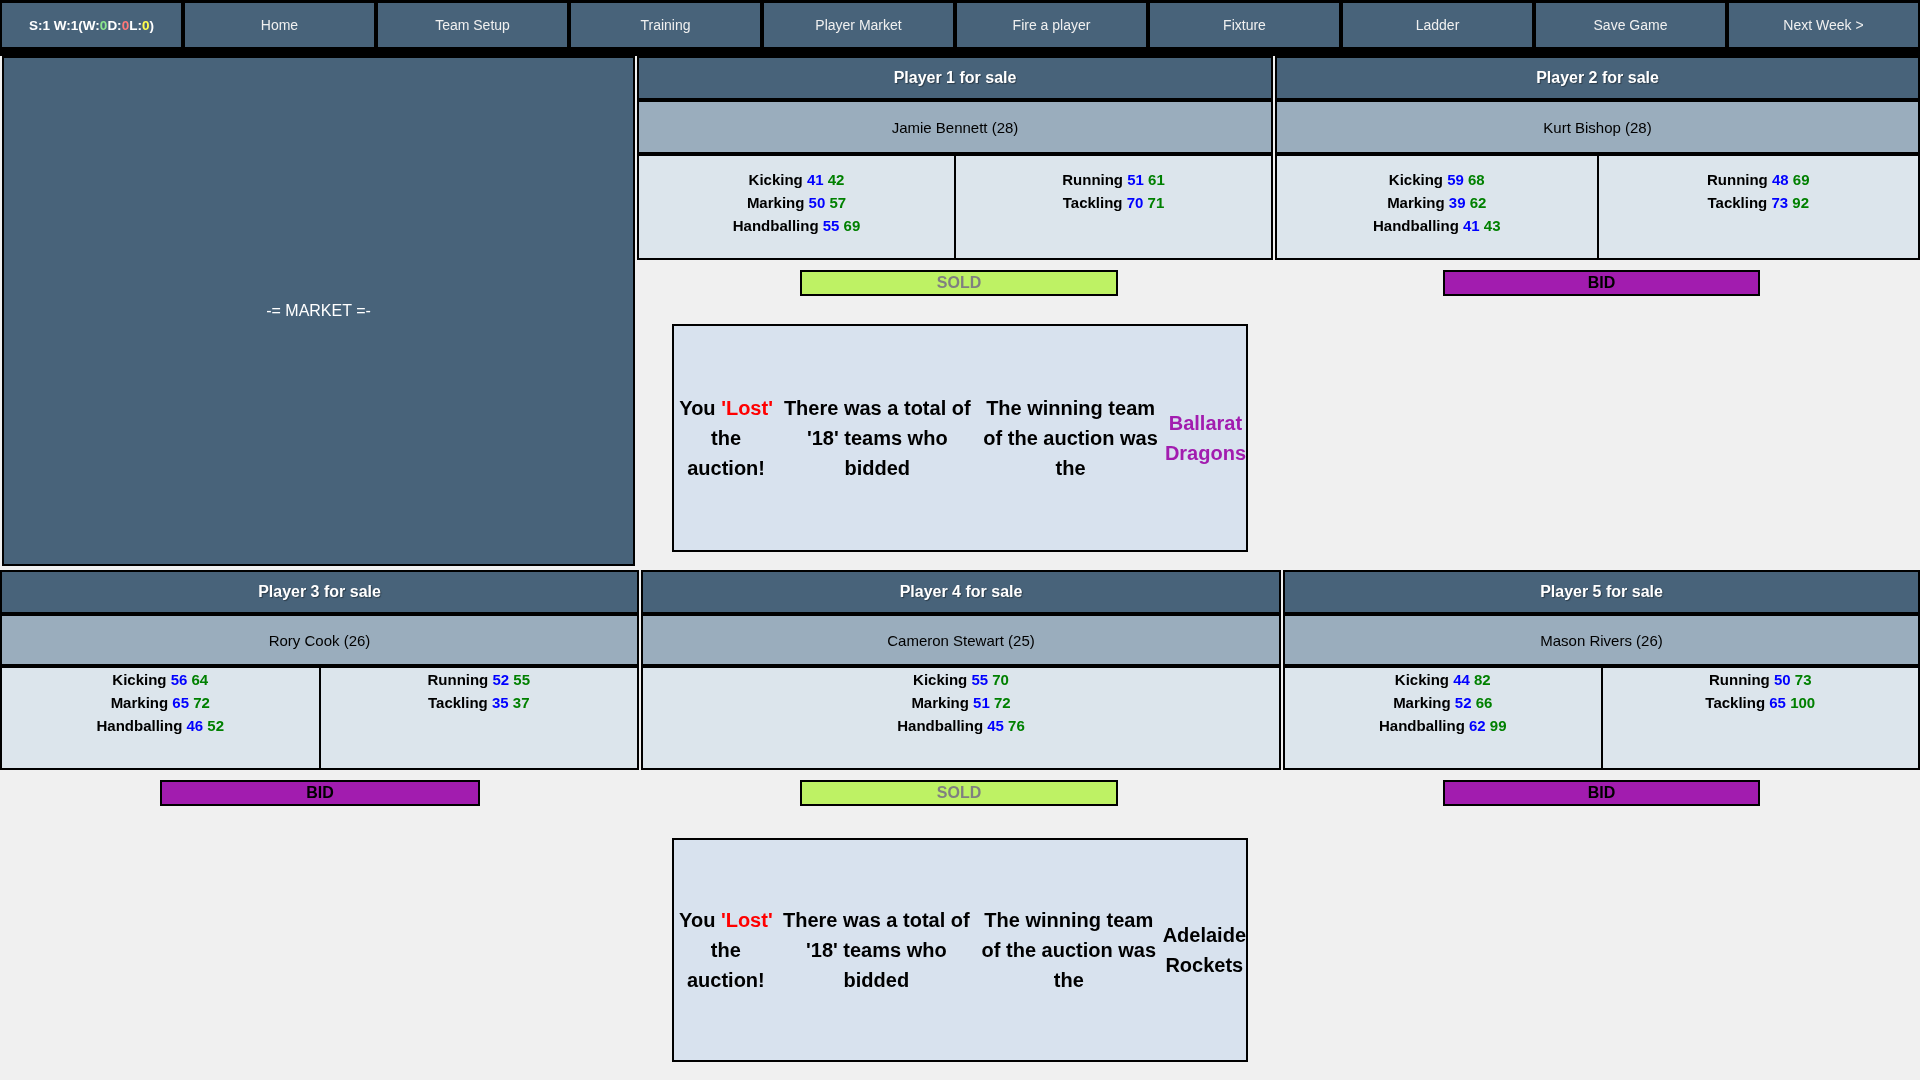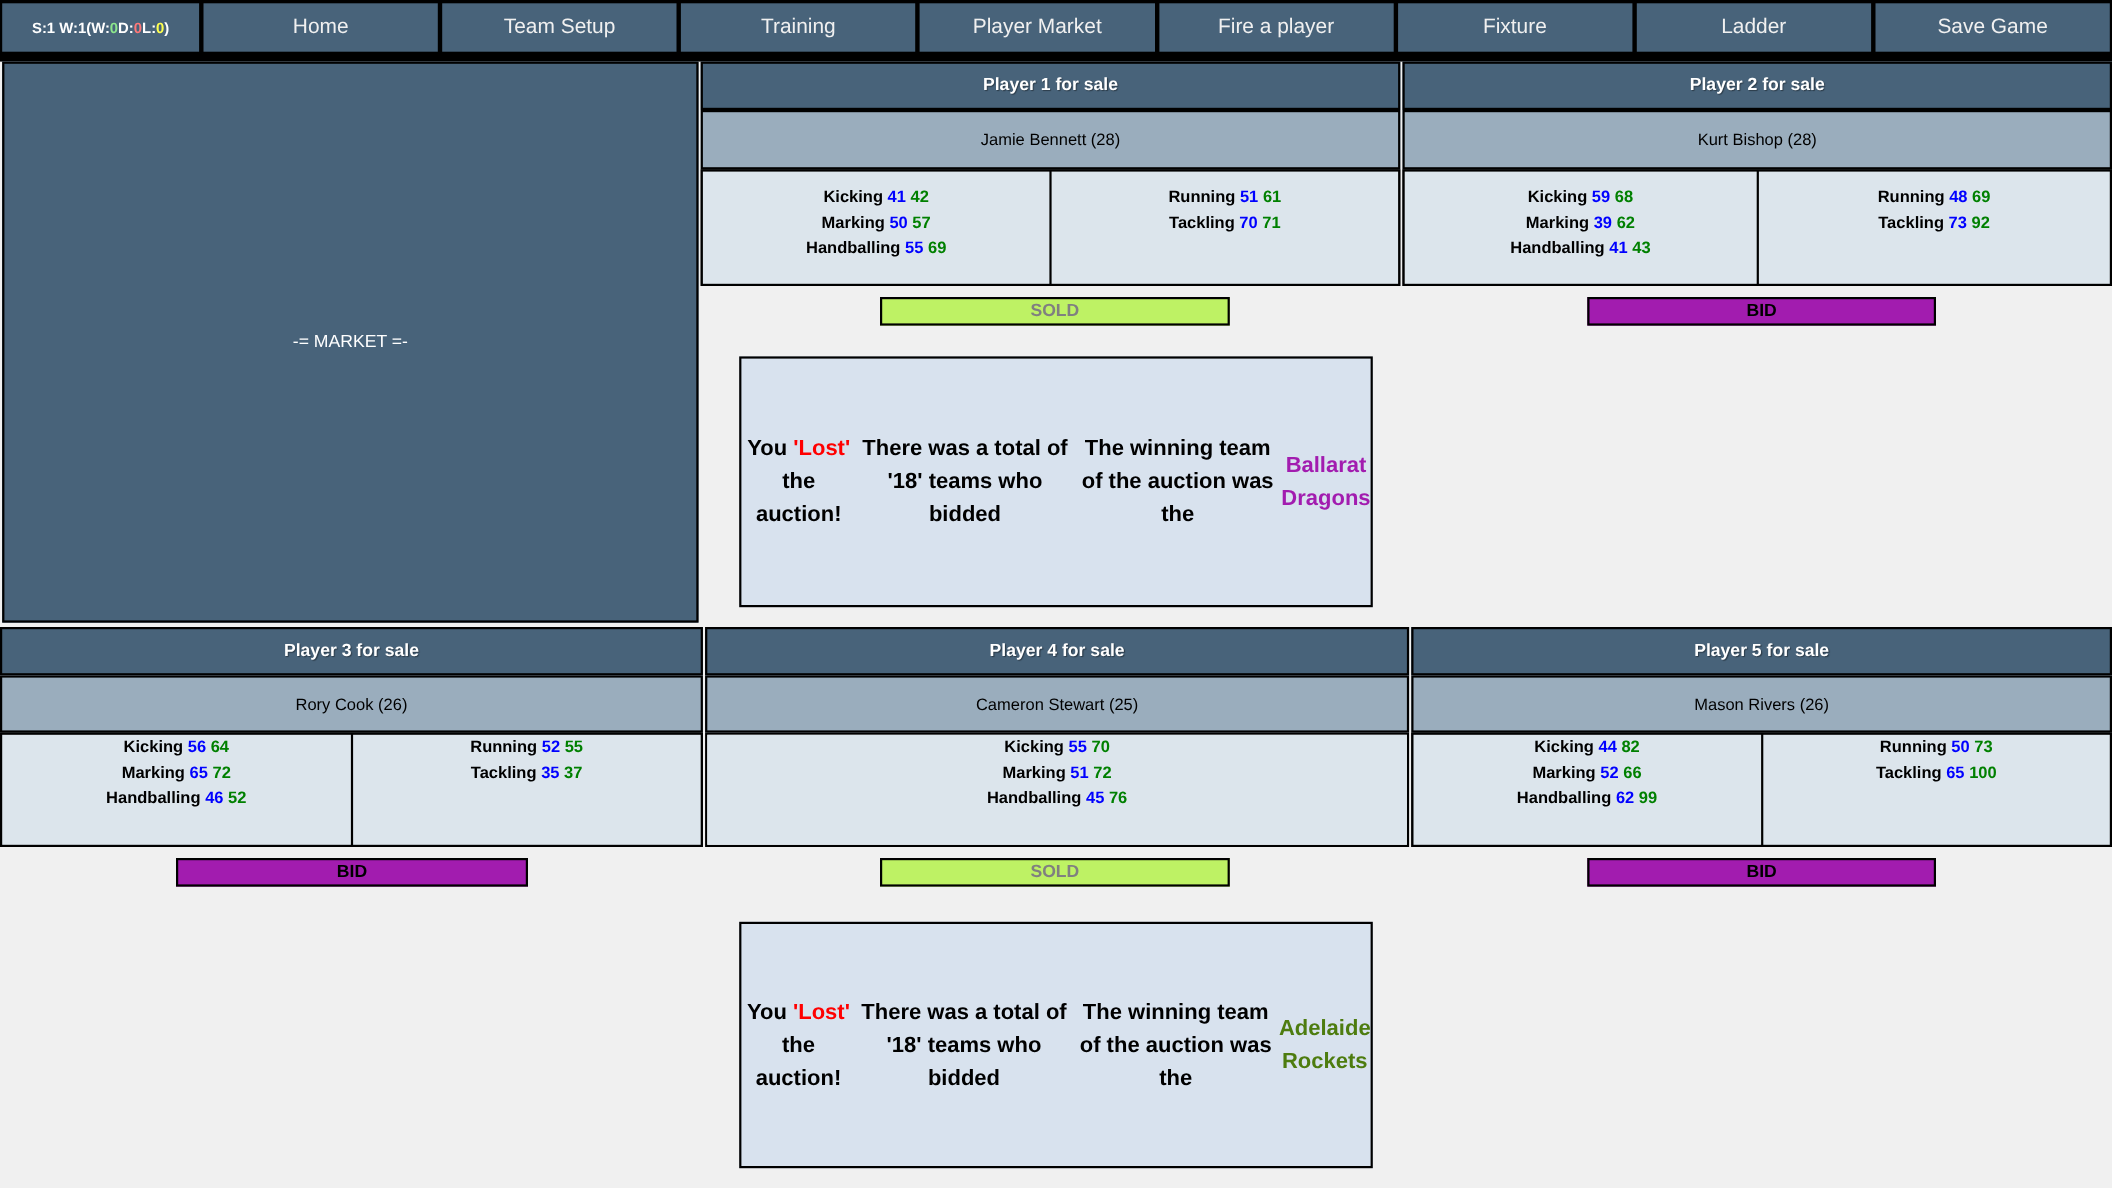--- a/index.html
+++ b/index.html
@@ -1,21 +1,21 @@
 <!DOCTYPE html>
 <html><head>
 <meta charset="utf-8">
 <style>
   *{box-sizing:border-box;margin:0;padding:0}
   html,body{width:1920px;height:1080px}
   body{background:#F0F0F0;font-family:"Liberation Sans",sans-serif;position:relative;overflow:hidden}
 
   .navbar{position:absolute;left:0;top:0;width:1920px;height:56px;background:#000;display:flex;gap:4px;padding:3px 2px 9px 2px}
   .nav-status{flex:0 0 179px;background:#48637A;color:#FFF;font-weight:bold;font-size:13.5px;display:flex;align-items:center;justify-content:center;white-space:pre}
-  .nav-btn{flex:1;background:#48637A;color:#F0F0F0;font-size:19px;display:flex;align-items:center;justify-content:center;cursor:pointer}
+  .nav-btn{flex:1;background:#48637A;color:#F0F0F0;font-size:14px;display:flex;align-items:center;justify-content:center;cursor:pointer}
 
   .band{position:absolute;border:2px solid #000;display:flex;align-items:center;justify-content:center}
   .market{background:#48637A;color:#FFF;font-size:16px}
   .hdr{background:#48637A;color:#FFF;font-weight:bold;font-size:16px;text-shadow:1px 1px 1px rgba(0,0,0,.4)}
   .nameband{background:#9AADBD;color:#000;font-size:15px}
 
   .statsband{position:absolute;border:2px solid #000;background:#000;display:flex;gap:2px}
   .statcol{flex:1;background:#DCE5EC;text-align:center;font-weight:bold;font-size:15px;line-height:23px;color:#000}
   .pt12{padding-top:12px}
   .pt14{}
@@ -35,20 +35,21 @@
 <div class="navbar">
   <div class="nav-status"><span>S:1 W:1</span> <span>(W:</span><span style="color: rgb(140, 230, 140);">0</span> <span>D:</span><span style="color: rgb(255, 120, 120);">0</span> <span>L:</span><span style="color: rgb(255, 255, 77);">0</span><span>)</span></div>
   <div class="nav-btn">Home</div>
   <div class="nav-btn">Team Setup</div>
   <div class="nav-btn">Training</div>
   <div class="nav-btn">Player Market</div>
   <div class="nav-btn">Fire a player</div>
   <div class="nav-btn">Fixture</div>
   <div class="nav-btn">Ladder</div>
   <div class="nav-btn">Save Game</div>
+  <div class="nav-btn">Next Week &gt;</div>
 </div>
 
 <div class="band market" style="left:2px;top:56px;width:633px;height:510px">
   <span>-= MARKET =-</span>
 </div>
 
 <div class="band hdr" style="left:637px;top:56px;width:636px;height:44px">Player 1 for sale</div>
 <div class="band nameband" style="left:637px;top:100px;width:636px;height:54px">Jamie Bennett (28)</div>
 <div class="statsband" style="left:637px;top:154px;width:636px;height:106px">
   <div class="statcol pt12">
@@ -125,14 +126,14 @@
 </div>
 
 <div class="btn btn-bid" style="left:160px;top:780px;width:320px;height:26px">BID</div>
 <div class="btn btn-sold" style="left:800px;top:780px;width:318px;height:26px">SOLD</div>
 <div class="btn btn-bid" style="left:1443px;top:780px;width:317px;height:26px">BID</div>
 
 <div class="msgbox" style="left:672px;top:838px;width:576px;height:224px">
   <div><span>You</span> <span class="red">'Lost'</span> <span>the auction!</span></div>
   <div>There was a total of '18' teams who bidded</div>
   <div>The winning team of the auction was the</div>
-  <div style="color: #4d7c0f;">Adelaide Rockets</div>
+  <div style="color: #000000;">Adelaide Rockets</div>
 </div>
 
 </body></html>

